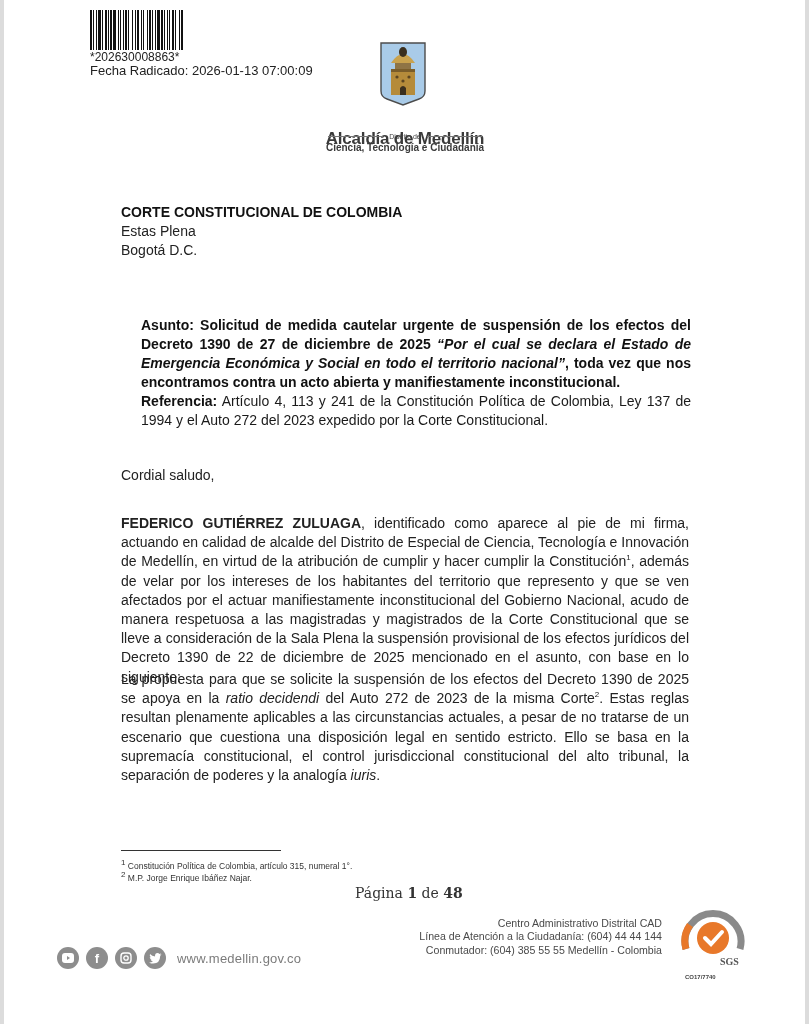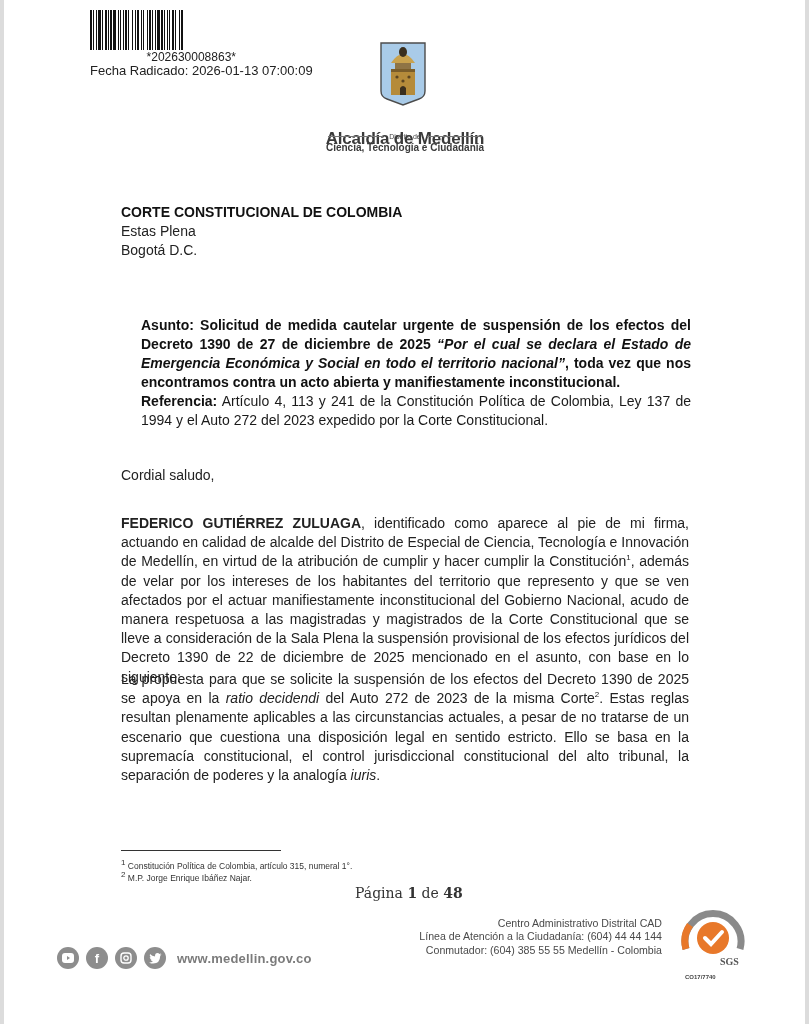--- a/index.html
+++ b/index.html
@@ -8,21 +8,21 @@
     background: #ffffff;
     font-family: "Liberation Sans", sans-serif;
     color: #1a1a1a;
   }
   .edge-left { position: absolute; left: 0; top: 0; width: 4px; height: 1024px; background: #dcdcdc; }
   .edge-right { position: absolute; right: 0; top: 0; width: 4px; height: 1024px; background: #dcdcdc; }
 
   
   .barcode { position: absolute; left: 90px; top: 10px; width: 146px; height: 40px; display: flex; align-items: stretch; }
   .barcode span { display: block; background: #111; height: 100%; }
-  .barcode-num { position: absolute; left: 90px; top: 50px; width: 146px; text-align: right; font-size: 12px; color: #222; }
+  .barcode-num { position: absolute; left: 90px; top: 50px; width: 146px; text-align: left; font-size: 12px; color: #222; }
   .fecha { position: absolute; left: 90px; top: 63px; font-size: 13px; color: #222; white-space: nowrap; }
   .fecha span { display: inline; }
 
   
   .crest { position: absolute; left: 379px; top: 41px; width: 48px; height: 66px; }
   .logo-title { position: absolute; left: 322px; top: 129px; width: 166px; text-align: center; font-size: 17px; font-weight: bold; color: #3a3a3a; white-space: nowrap; letter-spacing: -0.2px; }
   .logo-dist { position: absolute; left: 322px; top: 133px; width: 166px; display: flex; align-items: center; justify-content: center; font-size: 7px; color: #444; }
   .logo-dist .ln { flex: 1; height: 1px; background: #777; margin: 0 6px; }
   .logo-sub { position: absolute; left: 318px; top: 142px; width: 174px; text-align: center; font-size: 10px; font-weight: bold; color: #3a3a3a; white-space: nowrap; }
 
@@ -43,21 +43,21 @@
 
   .fn-rule { position: absolute; left: 121px; top: 850px; width: 160px; height: 1px; background: #333; }
   .footnotes { position: absolute; left: 121px; top: 860px; font-size: 8.5px; line-height: 12px; color: #333; }
 
   .pagina { position: absolute; left: 355px; top: 885px; font-family: "DejaVu Serif", serif; font-size: 14px; color: #333; white-space: nowrap; }
 
   .contact { position: absolute; left: 395px; top: 917px; width: 267px; text-align: right; font-size: 10.6px; line-height: 13.4px; color: #4a4a4a; white-space: nowrap; }
 
   .social { position: absolute; left: 57px; top: 947px; display: flex; align-items: center; gap: 7px; }
   .soc { width: 22px; height: 22px; border-radius: 50%; background: #8d8d8d; display: flex; align-items: center; justify-content: center; color: #fff; font-weight: bold; font-size: 13px; }
-  .web { font-size: 13px; font-weight: bold; color: #7b7b7b; margin-left: 4px; letter-spacing: 0.2px; }
+  .web { font-size: 13px; font-weight: normal; color: #7b7b7b; margin-left: 4px; letter-spacing: 0.2px; }
 
   .sgs { position: absolute; left: 680px; top: 905px; width: 66px; height: 66px; }
   .sgs-code { position: absolute; left: 685px; top: 974px; font-size: 6px; color: #444; font-weight: bold; }
 </style>
 </head>
 <body>
 
 <div class="edge-left"></div>
 <div class="edge-right"></div>
 

